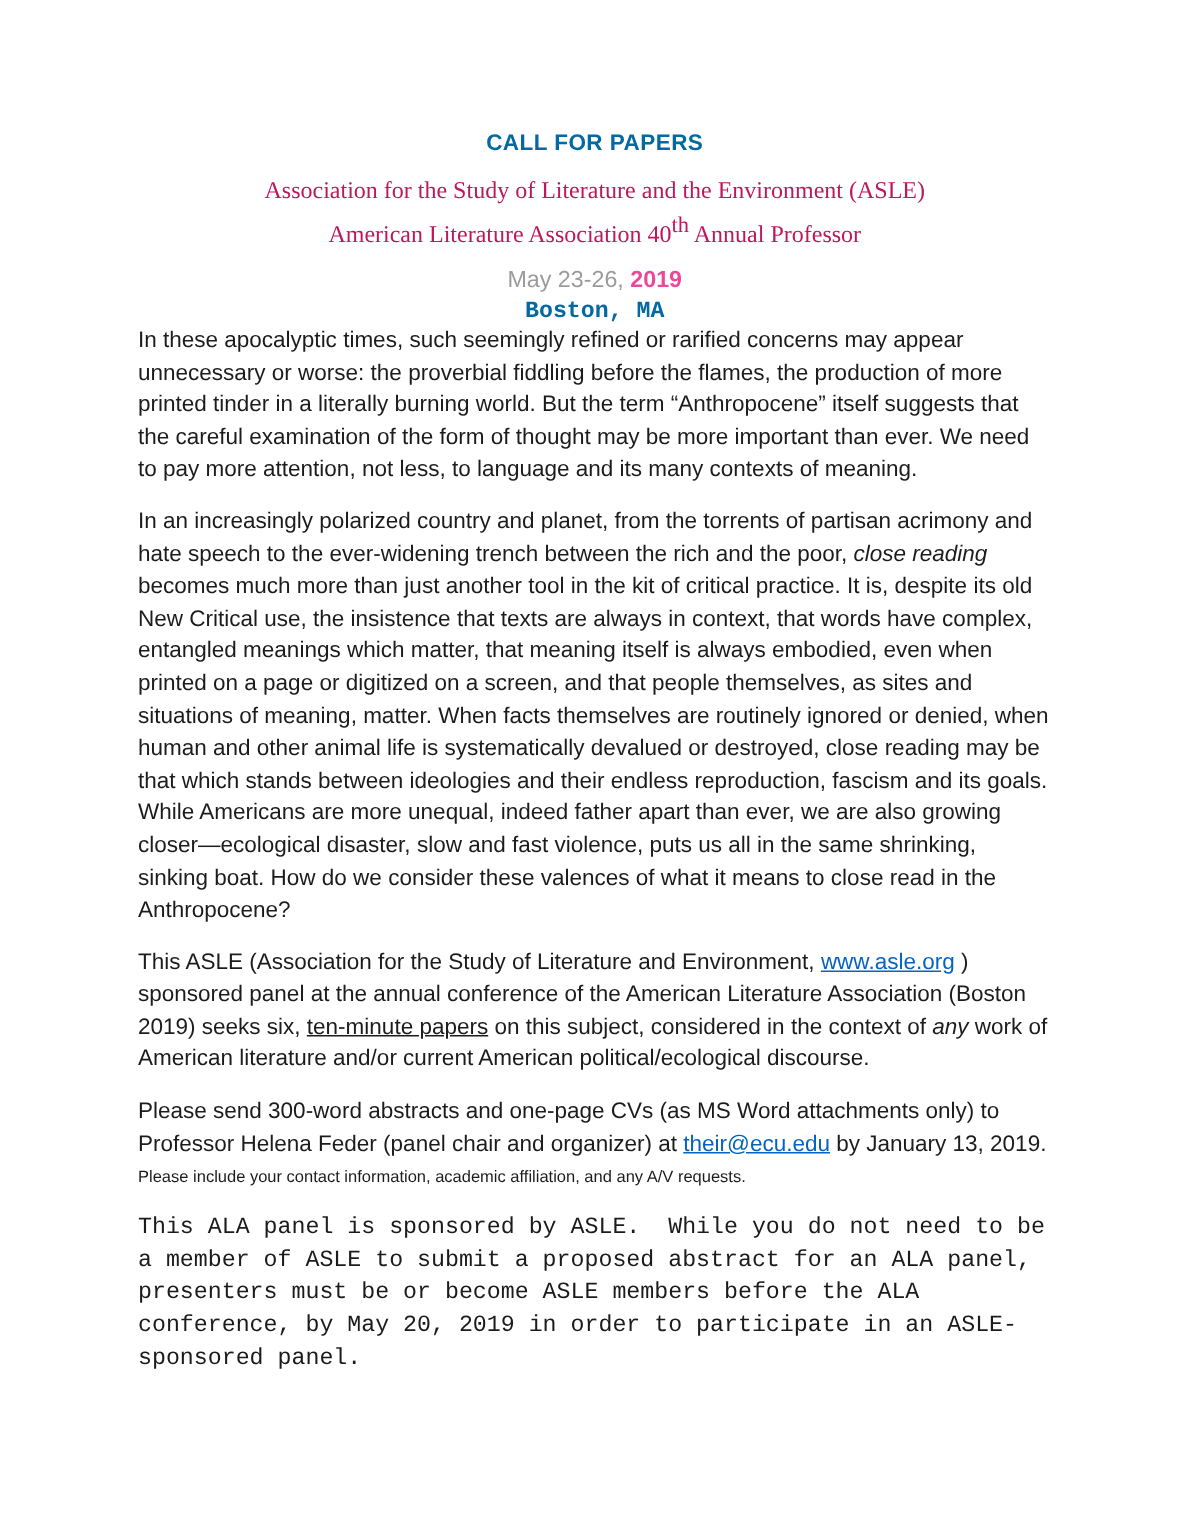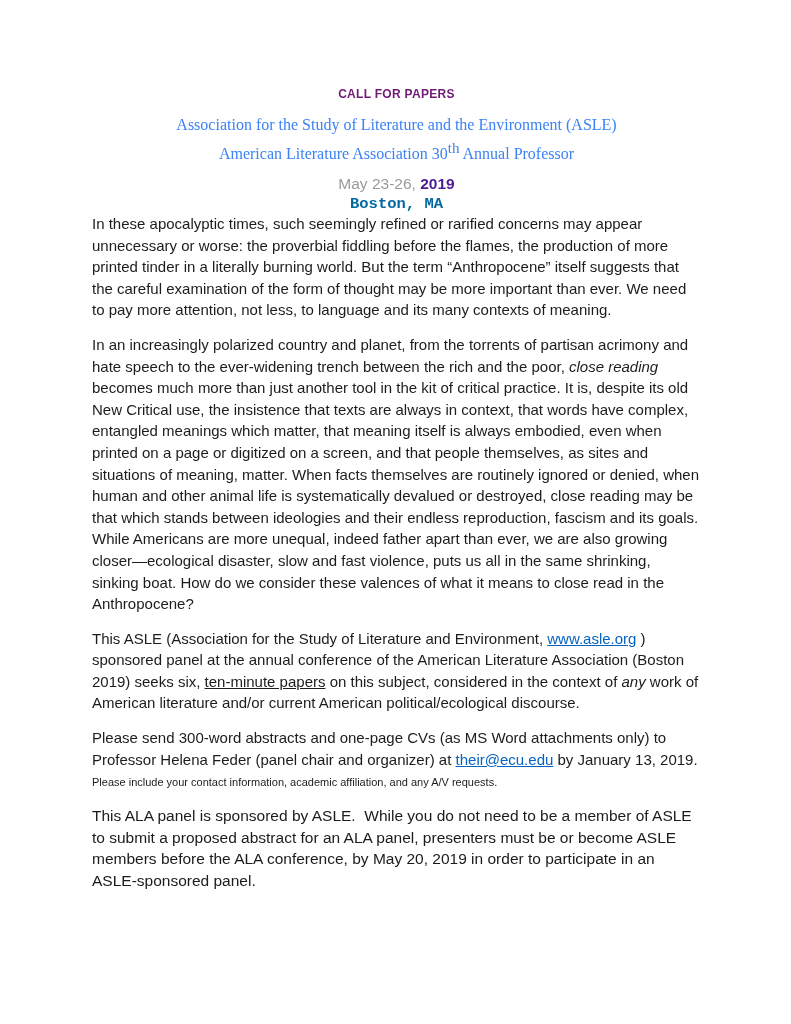--- a/index.html
+++ b/index.html
@@ -15,44 +15,44 @@
     box-sizing: border-box;
     padding: 87px 90px 0 92px;
     color: #1c1c1c;
     font-family: "Liberation Sans", sans-serif;
     overflow: hidden;
   }
   .center { text-align: center; }
 
   .doc-title {
     font-family: "Liberation Sans", sans-serif;
-    font-size: 12px;
+    font-size: 15px;
     font-weight: 700;
     letter-spacing: 0.3px;
-    color: #701a75;
+    color: #0369a1;
     margin: 0 0 15px 0;
   }
   .serif-line {
     font-family: "Liberation Serif", serif;
     font-size: 16px;
-    color: #3b82f6;
+    color: #be185d;
     margin: 0 0 11px 0;
   }
   .conf-line { margin-bottom: 12px; }
   sup.conf-sup {
     font-size: 15px;
     line-height: 0;
   }
   .date-line {
     font-family: "Liberation Sans", sans-serif;
     font-size: 15.5px;
     color: #9b9b9b;
     margin: 0 0 2px 0;
   }
-  .date-year { font-weight: 700; color: #4c1d95; }
+  .date-year { font-weight: 700; color: #ec4899; }
   .location-line {
     font-family: Liberation Mono, monospace;
     font-size: 15.5px;
     font-weight: 600;
     color: #0369a1;
     margin: 0 0 0 0;
   }
 
   .section-heading {
     margin: 38px 0 15px 0;
@@ -73,39 +73,39 @@
   a.doc-link {
     color: #0563c1;
     text-decoration: underline;
     cursor: pointer;
   }
   .serif-run {
     font-family: Liberation Sans, sans-serif;
     font-size: 11px;
   }
   p.serif-para {
-    font-family: Liberation Sans, sans-serif;
+    font-family: Liberation Mono, monospace;
     font-size: 15.5px;
     line-height: 1.4;
     margin: 0 0 13px 0;
     color: #1b1b1b;
     white-space: pre-wrap;
   }
 </style>
 </head>
 <body>
 
 <div class="page">
 
   <div class="center">
     <h1 class="doc-title">CALL FOR PAPERS</h1>
 
     <div class="serif-line">Association for the Study of Literature and the Environment (ASLE)</div>
 
-    <div class="serif-line conf-line"><span>American Literature Association 30</span><sup class="conf-sup">th</sup><span> Annual Professor</span></div>
+    <div class="serif-line conf-line"><span>American Literature Association 40</span><sup class="conf-sup">th</sup><span> Annual Professor</span></div>
 
     <div class="date-line"><span>May 23-26, </span><span class="date-year">2019</span></div>
 
     <div class="location-line">Boston, MA</div>
   </div>
 
 
   <p class="body-para">In these apocalyptic times, such seemingly refined or rarified concerns may appear unnecessary or worse: the proverbial fiddling before the flames, the production of more printed tinder in a literally burning world. But the term “Anthropocene” itself suggests that the careful examination of the form of thought may be more important than ever. We need to pay more attention, not less, to language and its many contexts of meaning.</p>
 
   <p class="body-para"><span>In an increasingly polarized country and planet, from the torrents of partisan acrimony and hate speech to the ever-widening trench between the rich and the poor, </span><span class="italic">close reading</span><span> becomes much more than just another tool in the kit of critical practice. It is, despite its old New Critical use, the insistence that texts are always in context, that words have complex, entangled meanings which matter, that meaning itself is always embodied, even when printed on a page or digitized on a screen, and that people themselves, as sites and situations of meaning, matter. When facts themselves are routinely ignored or denied, when human and other animal life is systematically devalued or destroyed, close reading may be that which stands between ideologies and their endless reproduction, fascism and its goals. While Americans are more unequal, indeed father apart than ever, we are also growing closer—ecological disaster, slow and fast violence, puts us all in the same shrinking, sinking boat. How do we consider these valences of what it means to close read in the Anthropocene?</span></p>

